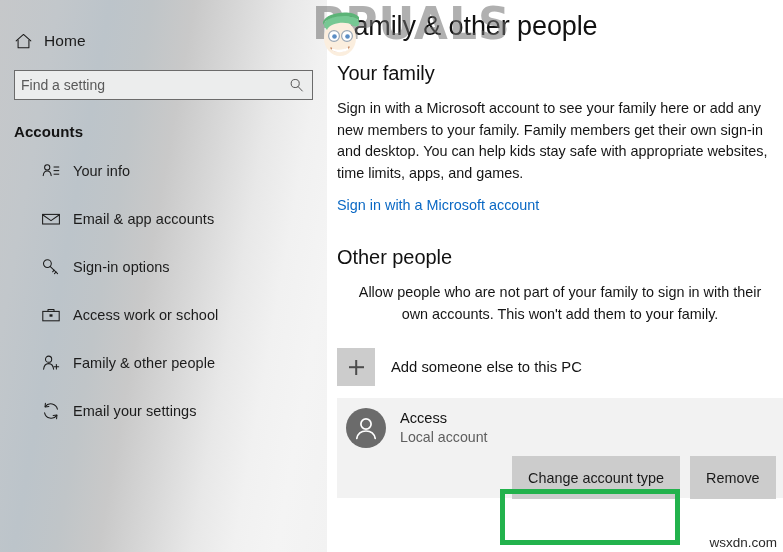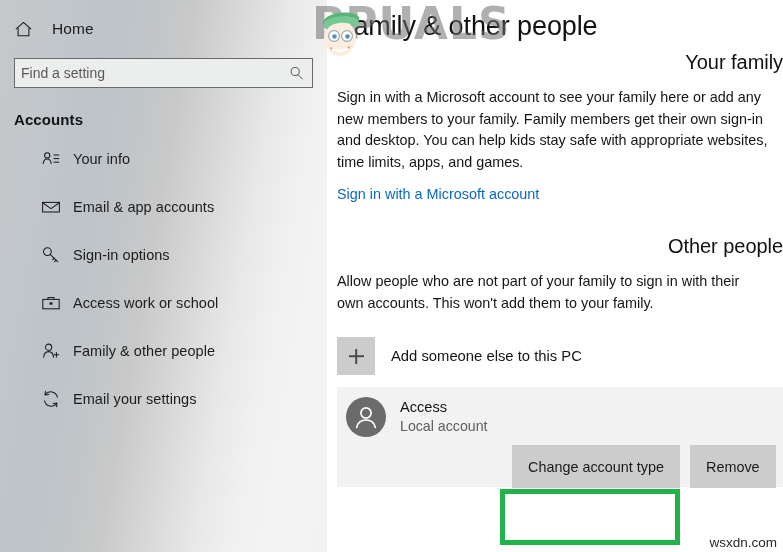--- a/index.html
+++ b/index.html
@@ -40,24 +40,24 @@
         #e8e8e8 68%,
         #f1f1f1 78%,
         #f4f4f4 88%,
         #f2f2f2 100%);
     overflow: hidden;
   }
 
   .home-row {
     display: flex;
     align-items: center;
-    gap: 19px;
+    gap: 11px;
     padding: 0 0 0 14px;
     height: 34px;
-    margin-top: 12px;
+    margin-top: 24px;
   }
   .home-icon { width: 19px; height: 19px; display:block; }
   .home-label {
     font-size: 15.5px;
     color: #1b1b1b;
     letter-spacing: .1px;
   }
 
   .search-wrap {
     margin: 12px 14px 0 14px;
@@ -137,23 +137,22 @@
     margin: 11px 0 0 0;
     font-weight: normal;
     letter-spacing: -.1px;
     white-space: nowrap;
   }
 
   .h2 {
     font-size: 20px;
     color: #111111;
     font-weight: normal;
-    margin: 9px 0 0 0;
+    margin: 20px 0 0 0;
     letter-spacing: -.05px;
-    text-align: right;
   }
 
   .body-text {
     font-size: 14.4px;
     line-height: 21.5px;
     color: #151515;
     margin: 13px 0 0 0;
     width: 470px;
     white-space: nowrap;
   }
@@ -169,21 +168,21 @@
   }
 
   .h2-other { margin-top: 32px; }
 
   .body-text-2 {
     font-size: 14.4px;
     line-height: 21.5px;
     color: #151515;
     margin: 13px 0 0 0;
   }
-  .body-text-2 span { display: block; white-space: nowrap; }
+  .body-text-2 span { display: block; white-space: nowrap; text-align: center; }
 
   
   .add-row {
     display: flex;
     align-items: center;
     gap: 16px;
     margin-top: 20px;
     height: 44px;
     width: 445px;
     cursor: pointer;

